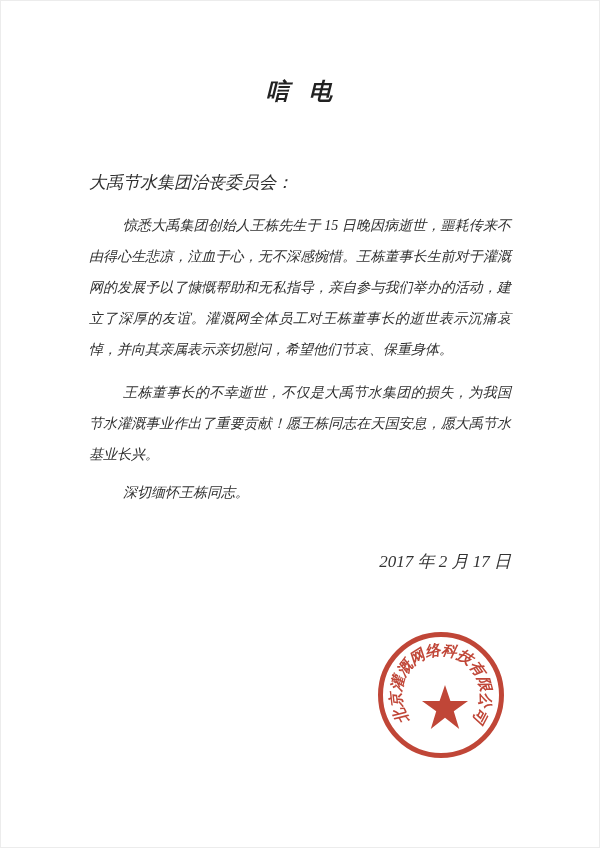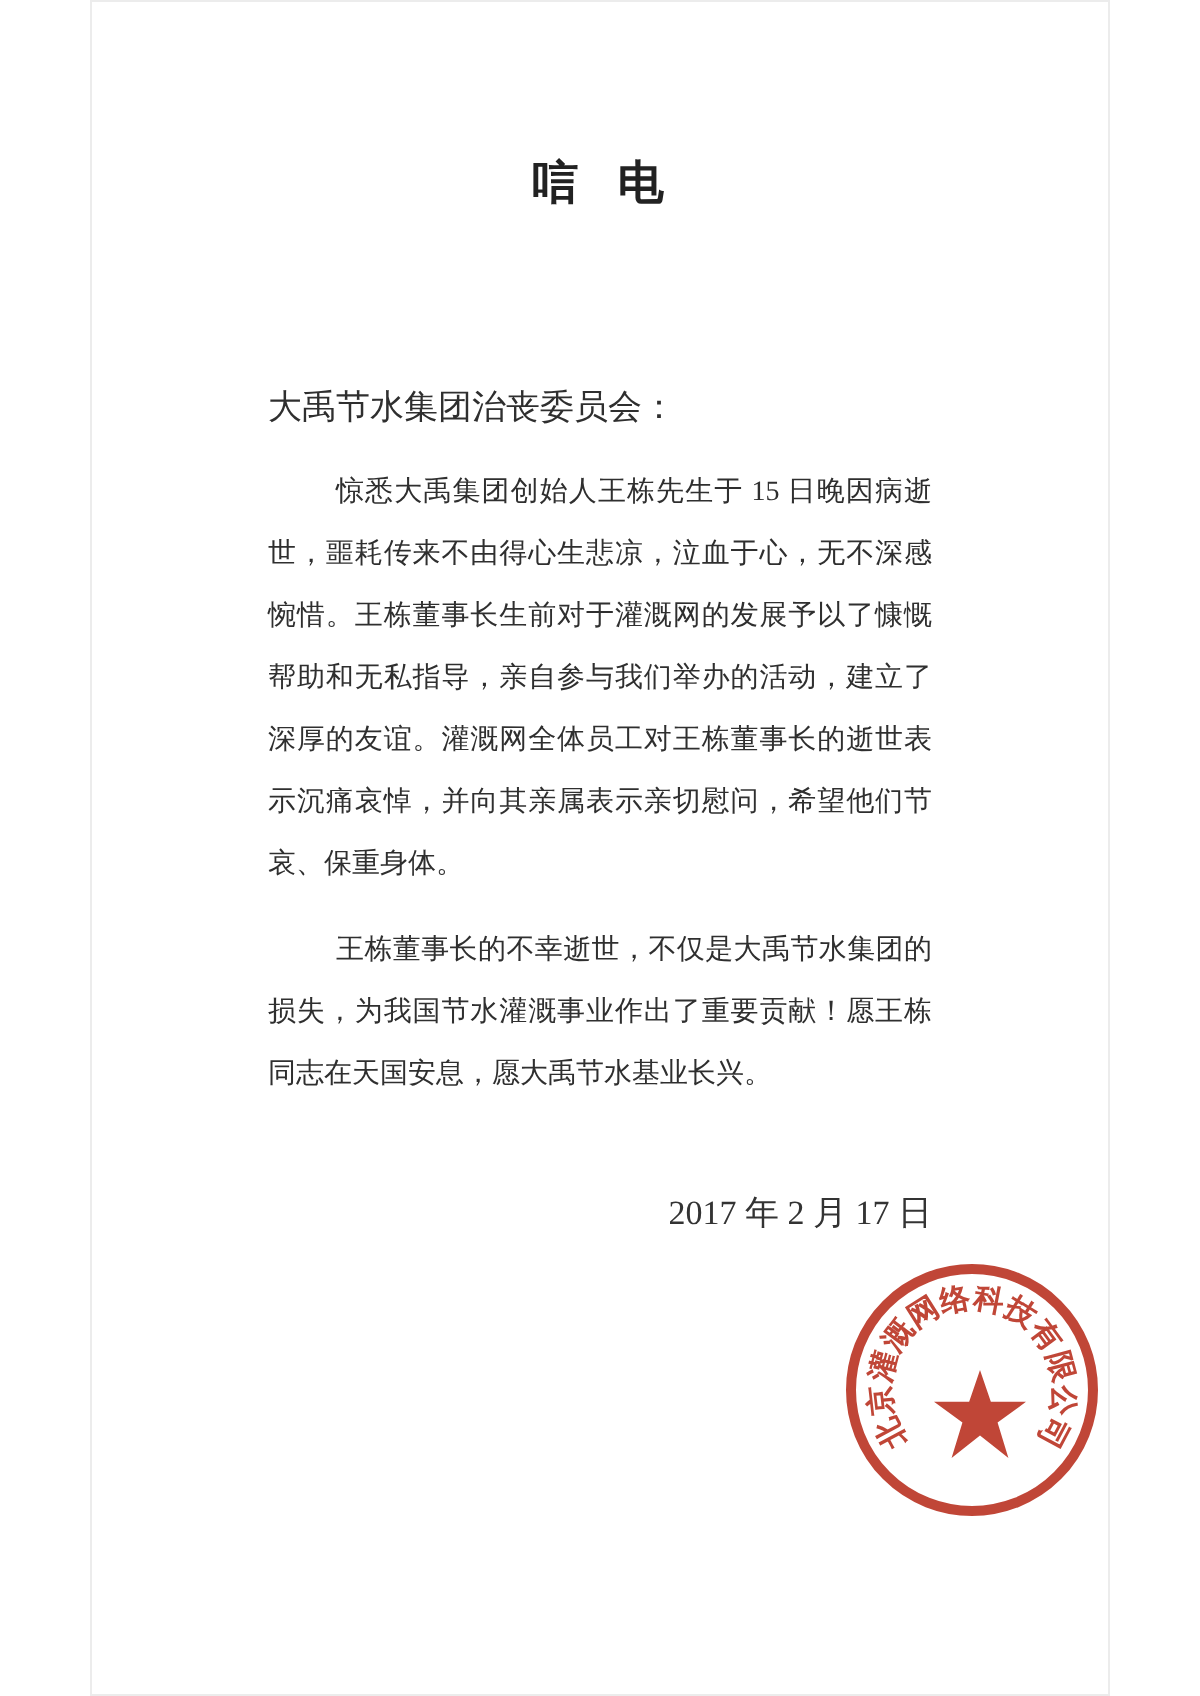--- a/index.html
+++ b/index.html
@@ -2,45 +2,46 @@
 <html><head>
 <meta charset="utf-8">
 <style>
   html, body {
     margin: 0;
     padding: 0;
     background: #ffffff;
   }
   .page {
     position: relative;
-    width: 510px;
+    width: 600px;
     height: 848px;
     margin: 0 auto;
     background: #ffffff;
     box-sizing: border-box;
     border: 1px solid #ececec;
     font-family: "Liberation Serif", "DejaVu Serif", serif;
     color: #2f2f2f;
     overflow: hidden;
+    font-style: italic;
   }
   .content {
     box-sizing: border-box;
     padding: 76px 88px 0 88px;
   }
   .doc-title {
     text-align: center;
     font-size: 23px;
     font-weight: bold;
     line-height: 30px;
     letter-spacing: 2px;
     word-spacing: 10px;
     color: #222222;
   }
   .salutation {
-    margin-top: 81px;
+    margin-top: 60px;
     font-size: 17px;
     line-height: 31px;
   }
   .body-par {
     margin: 12px 0 0 0;
     font-size: 14px;
     line-height: 31px;
     text-indent: 34px;
     text-align: justify;
   }
@@ -110,20 +111,21 @@
 
     <div class="doc-title">唁 电</div>
 
     <div class="salutation">大禹节水集团治丧委员会：</div>
 
     <p class="body-par">惊悉大禹集团创始人王栋先生于 15 日晚因病逝世，噩耗传来不由得心生悲凉，泣血于心，无不深感惋惜。王栋董事长生前对于灌溉网的发展予以了慷慨帮助和无私指导，亲自参与我们举办的活动，建立了深厚的友谊。灌溉网全体员工对王栋董事长的逝世表示沉痛哀悼，并向其亲属表示亲切慰问，希望他们节哀、保重身体。</p>
 
 
     <p class="body-par">王栋董事长的不幸逝世，不仅是大禹节水集团的损失，为我国节水灌溉事业作出了重要贡献！愿王栋同志在天国安息，愿大禹节水基业长兴。</p>
 
+    <p class="body-par closing">深切缅怀王栋同志。</p>
 
     <div class="signature-block">
       <span class="sig-date">2017 年 2 月 17 日</span>
     </div>
   </div>
 
   <div class="seal">
     <div class="seal-ring" style="border-color: rgb(187, 54, 38);">
       <div class="seal-star" style="background: rgb(187, 54, 38);"></div>
       <div class="seal-text">

